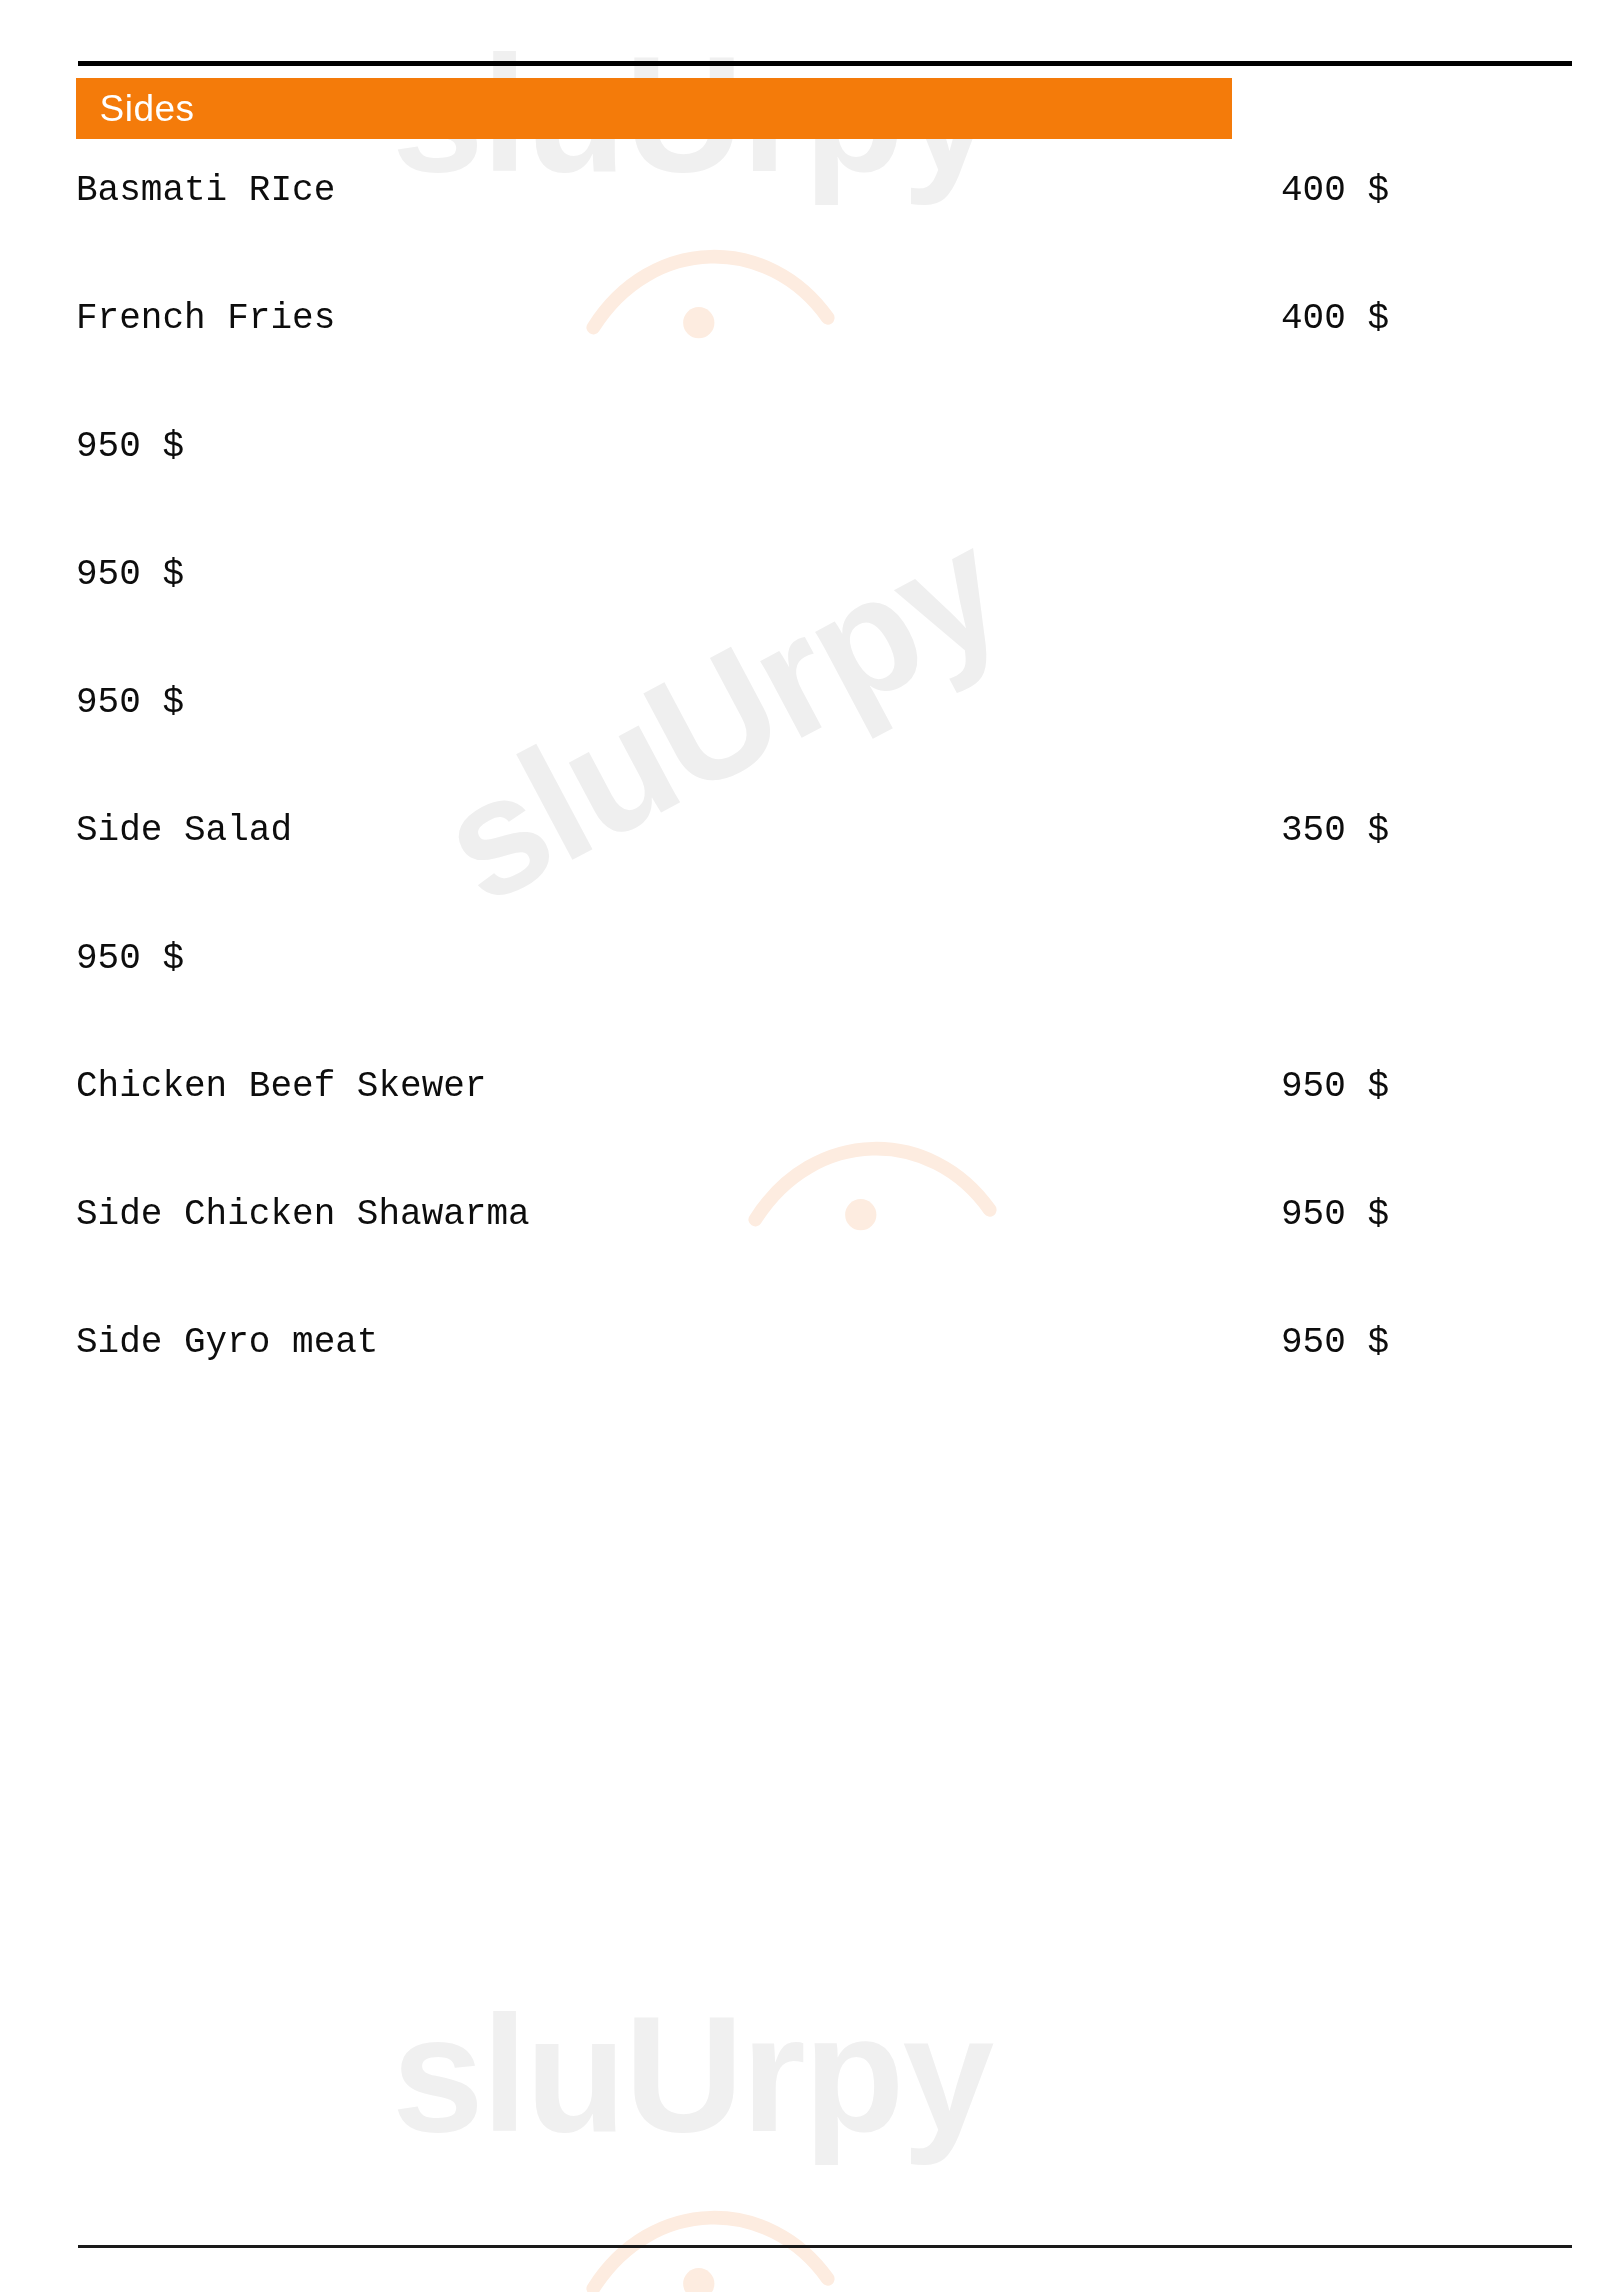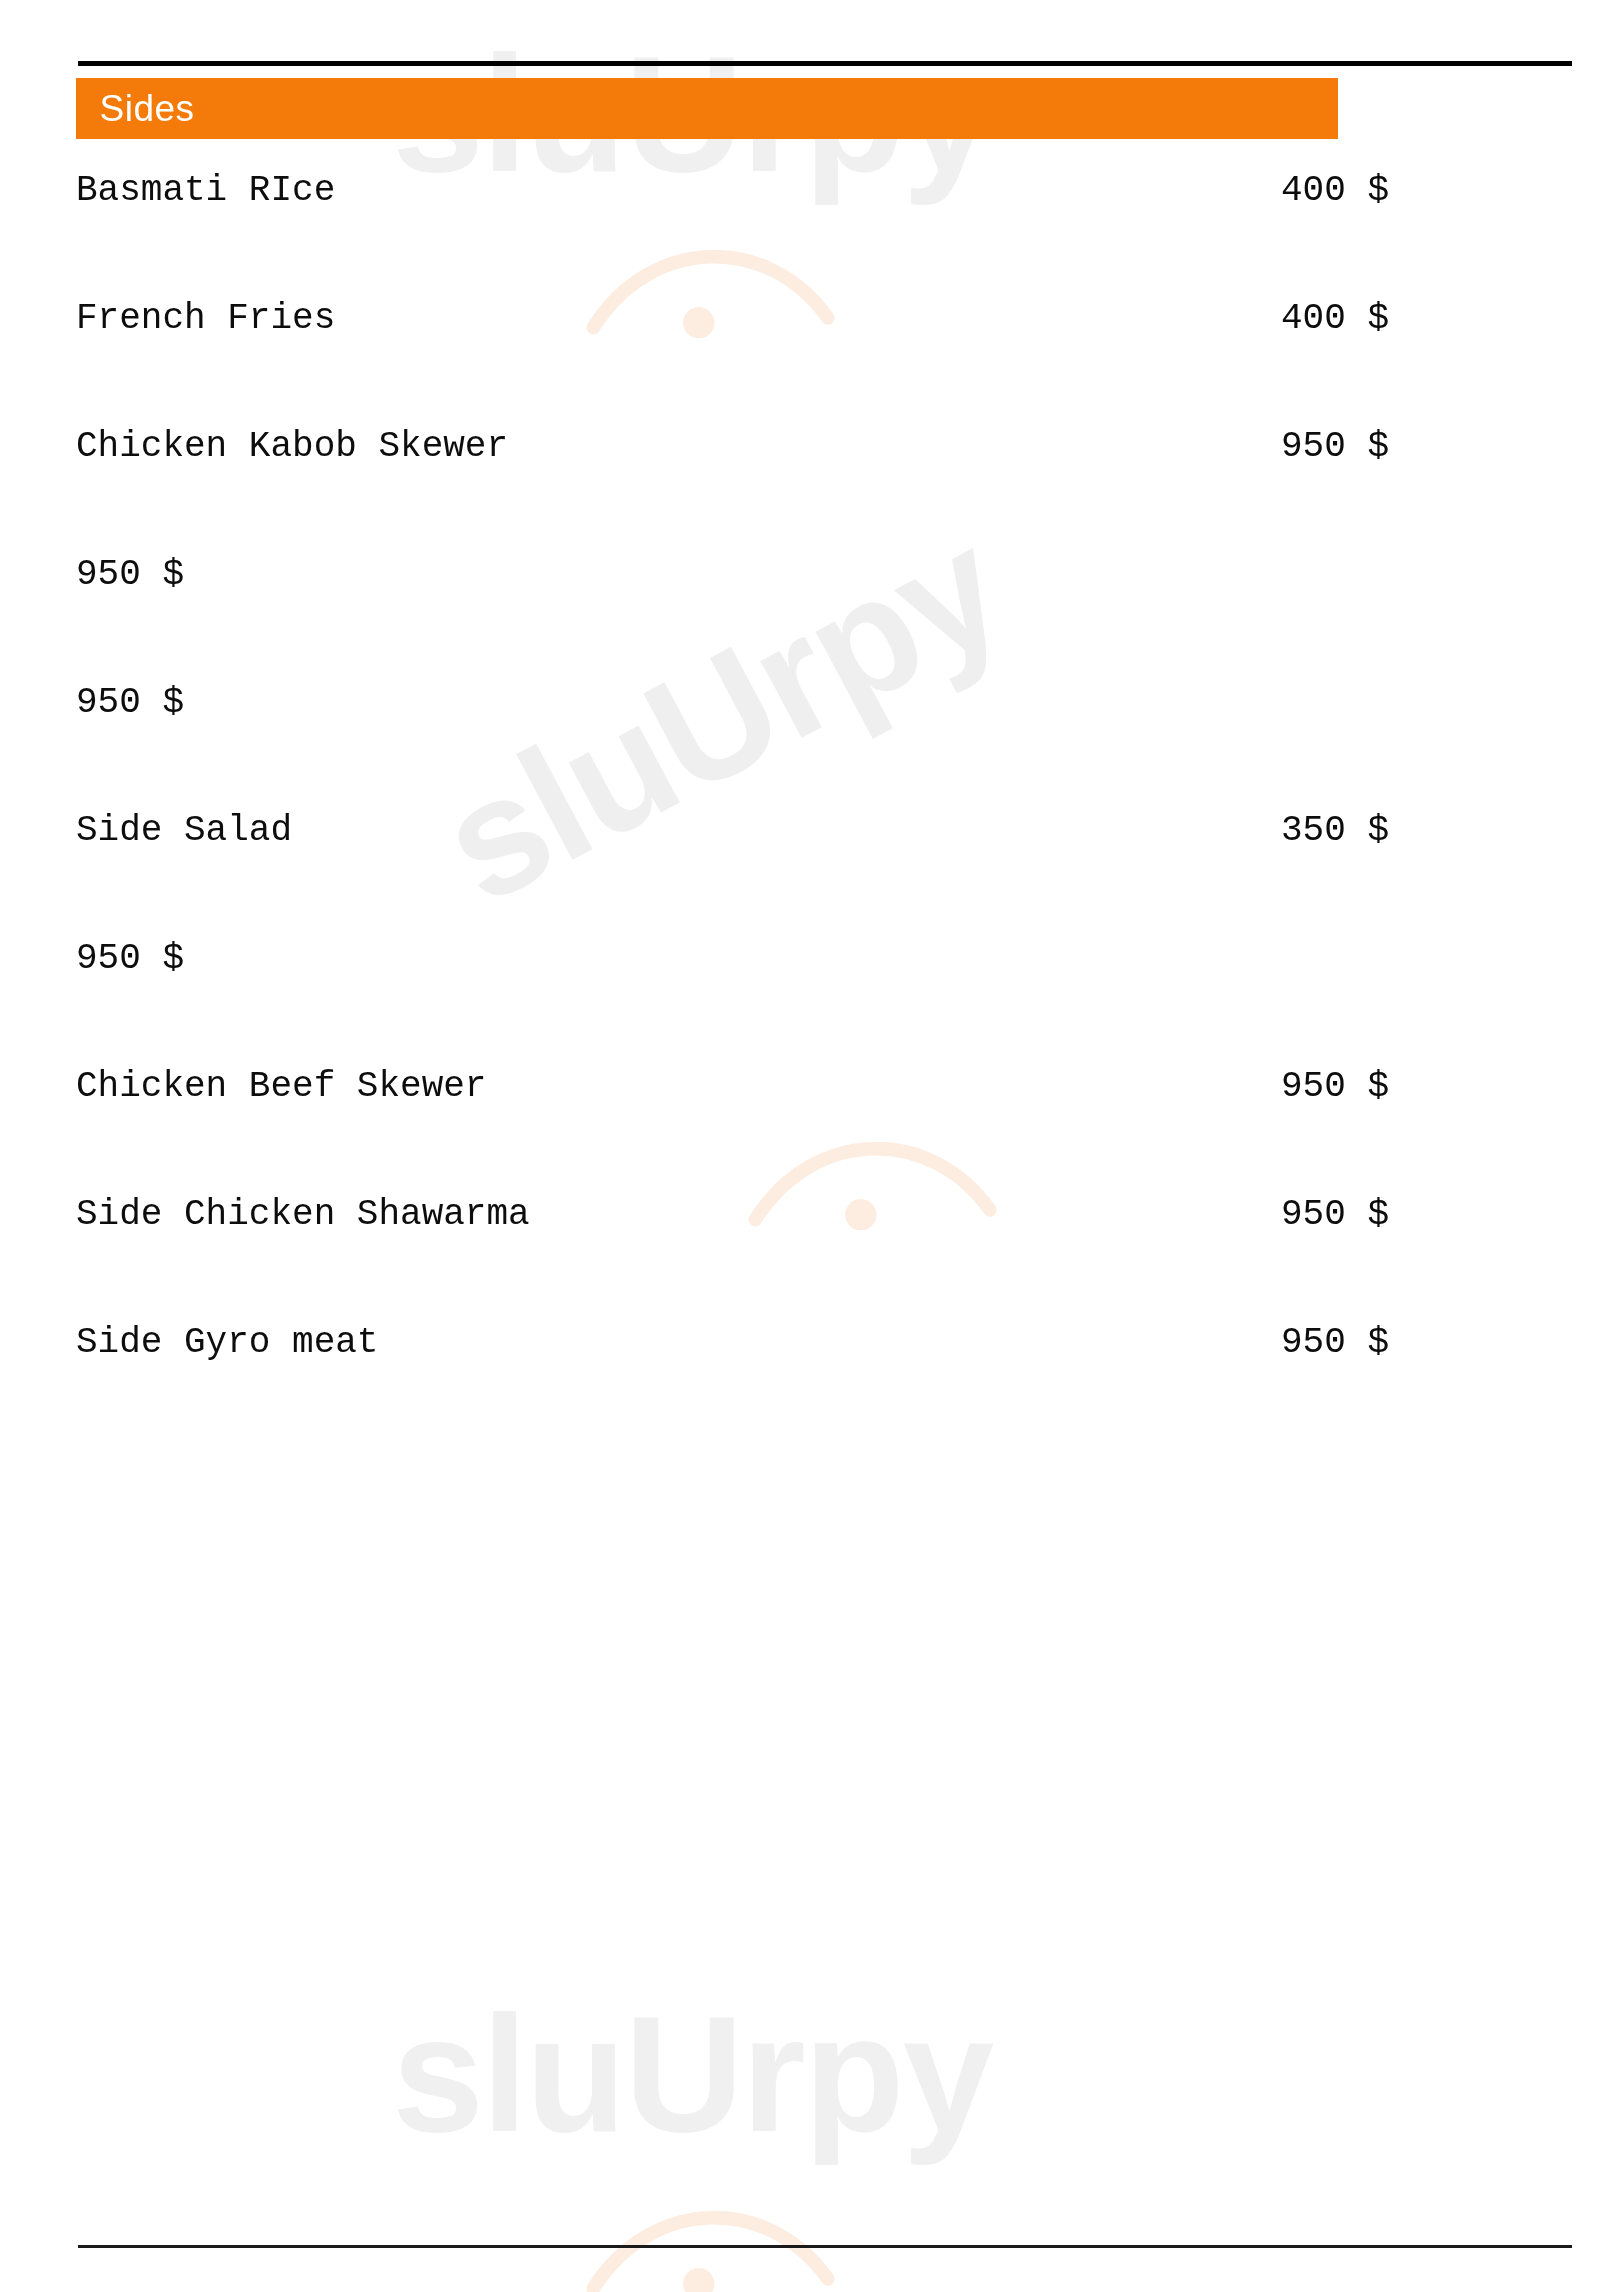--- a/index.html
+++ b/index.html
@@ -81,21 +81,21 @@
     height: 2.9px;
     background: #1a1a1a;
     z-index: 2;
   }
 
   
   .section-header {
     position: absolute;
     top: 78px;
     left: 76px;
-    width: 1262px;
+    width: 1156px;
     height: 61px;
     background: #f47b0a;
     z-index: 2;
   }
   .section-header .title {
     position: absolute;
     left: 23.5px;
     top: 50%;
     transform: translateY(-50%);
     font-family: "Liberation Sans", sans-serif;
@@ -169,21 +169,20 @@
   <div class="menu-list">
     <div class="menu-row">
       <span class="item-name">Basmati RIce</span>
       <span class="item-price">400 $</span>
     </div>
     <div class="menu-row">
       <span class="item-name">French Fries</span>
       <span class="item-price">400 $</span>
     </div>
     <div class="menu-row">
-      <span class="item-name">Chicken Kabob Skewer</span>
       <span class="item-price">950 $</span>
     </div>
     <div class="menu-row">
       <span class="item-price">950 $</span>
     </div>
     <div class="menu-row">
       <span class="item-price">950 $</span>
     </div>
     <div class="menu-row">
       <span class="item-name">Side Salad</span>

